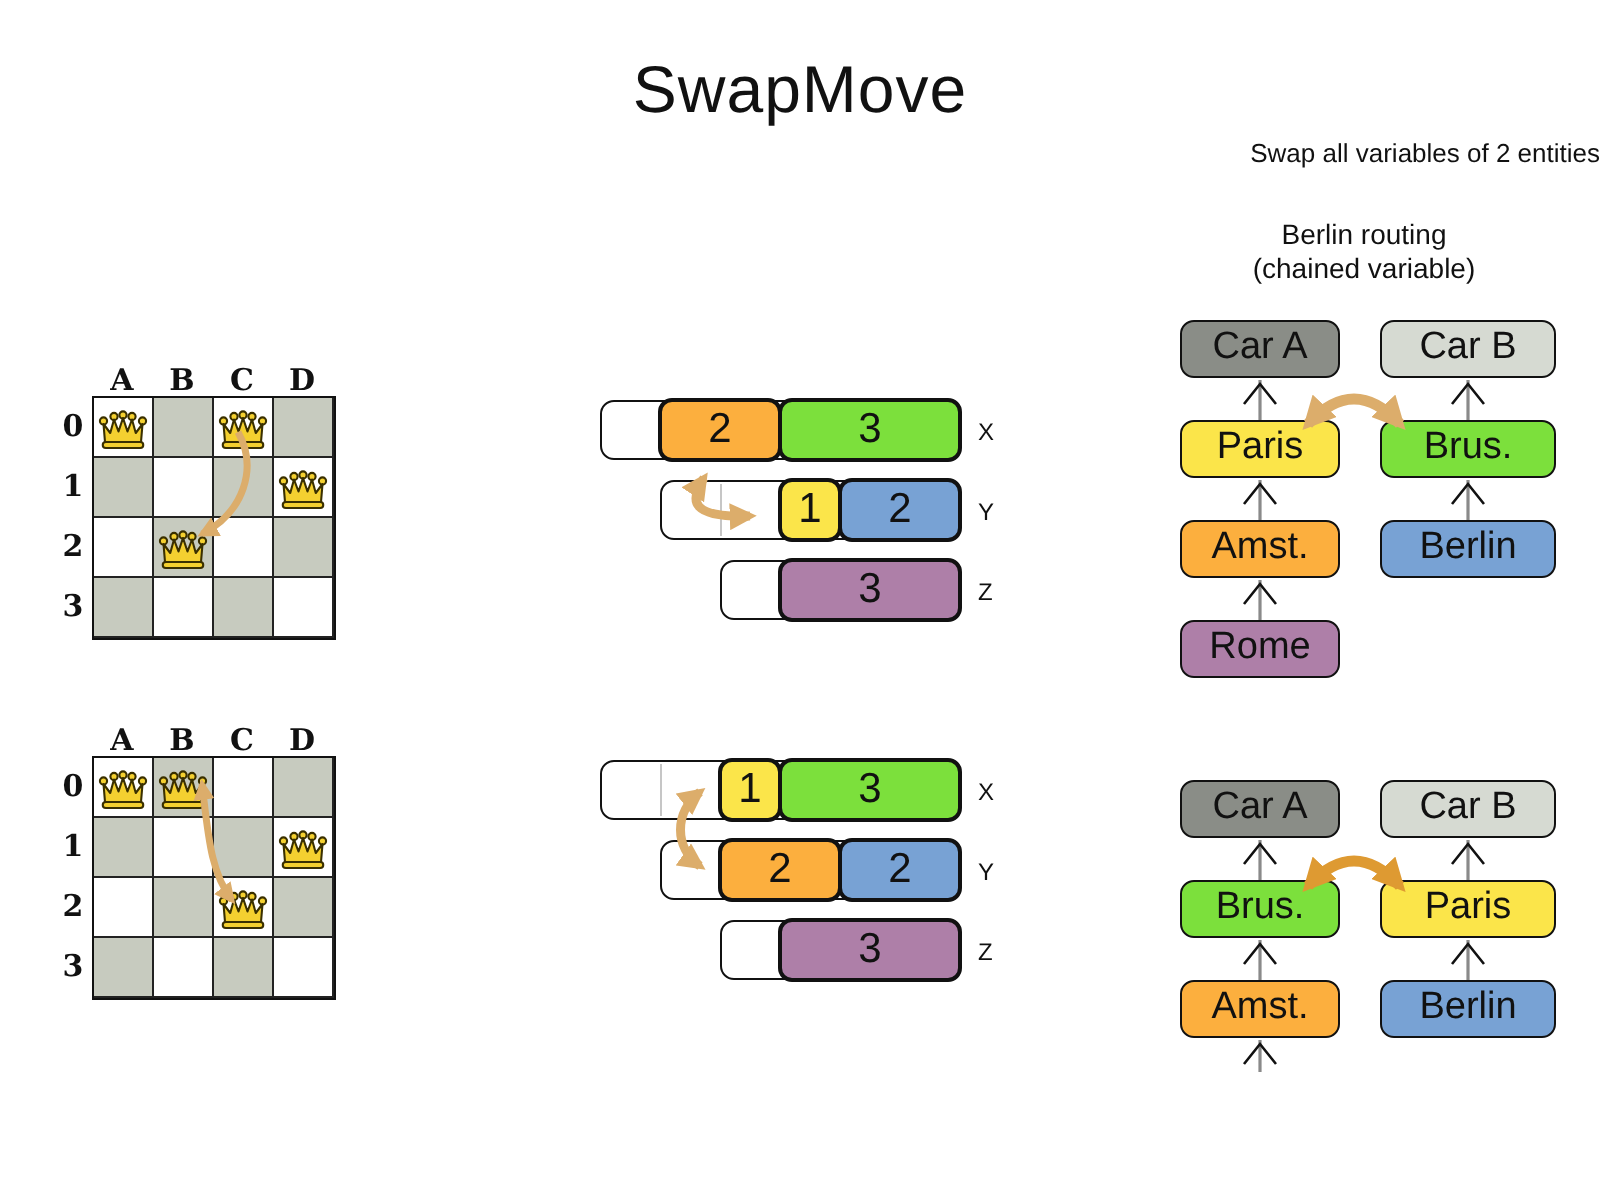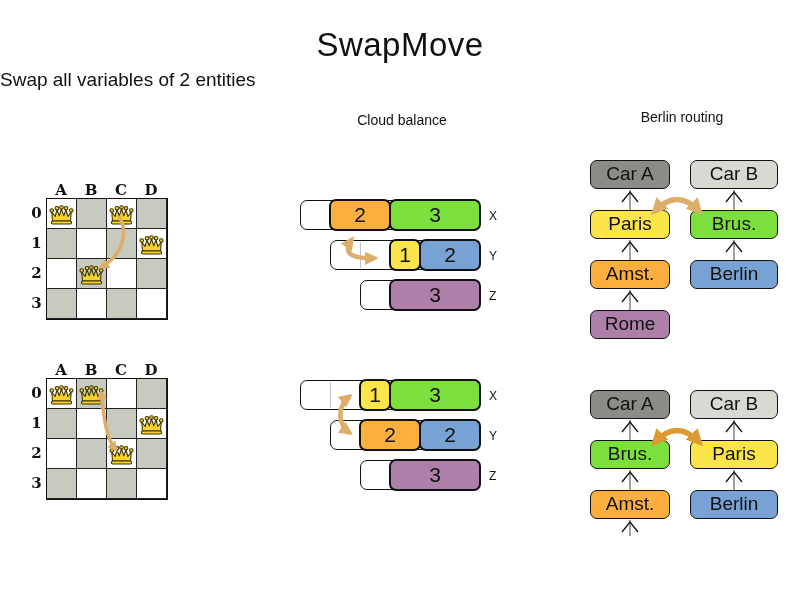--- a/index.html
+++ b/index.html
@@ -1,21 +1,21 @@
 <!DOCTYPE html>
 <html style="--c-orange: #fcaf3e; --c-green: #7ce03c; --c-yellow: #fbe54a; --c-blue: #78a2d4; --c-purple: #ae7fa8; --c-carA: #8a8d87; --c-carB: #d6dad2; --c-boardGray: #c7cbbf; --c-gold: #f4d030; --c-goldOutline: #3a3000; --c-arrowTan: #dcad6b; --c-arrowOrange: #de9a32; --c-chainLine: #8a8a8a;"><head>
 <meta charset="utf-8">
 <style>
   html,body{margin:0;padding:0;background:#fff;}
   #canvas{position:relative;width:800px;height:536px;background:#fff;overflow:hidden;
           font-family:"Liberation Sans",sans-serif;color:#111;}
   .abs{position:absolute;}
   
   #title{left:0;top:26px;width:800px;text-align:center;font-size:33px;letter-spacing:.5px;}
-  #subtitle{left:0;top:69px;width:800px;text-align:left;font-size:19px;}
+  #subtitle{left:0;top:69px;width:800px;text-align:right;font-size:13px;}
   .col-heading{font-size:14px;text-align:center;line-height:17px;}
   #h-nq{left:30px;top:112px;width:145px;}
   #h-cb{left:312px;top:112px;width:180px;}
   #h-vr{left:592px;top:109px;width:180px;}
   
   .board{width:152px;height:140px;}
   .board .clabel{position:absolute;top:-2px;width:30px;text-align:center;
     font-family:"DejaVu Serif",serif;font-weight:bold;font-size:15px;}
   .board .rlabel{position:absolute;left:0;width:13px;height:30px;line-height:30px;text-align:center;
     font-family:"DejaVu Serif",serif;font-weight:bold;font-size:15px;}
@@ -41,23 +41,23 @@
   #overlay{position:absolute;left:0;top:0;pointer-events:none;}
 </style>
 </head>
 <body>
 
 <div id="canvas">
 
   <div class="abs" id="title">SwapMove</div>
   <div class="abs" id="subtitle">Swap all variables of 2 entities</div>
 
-  <div class="abs col-heading" id="h-cb">Cloud balance</div>
   <div class="abs col-heading" id="h-vr">
     <div>Berlin routing</div>
+    <div>(chained variable)</div>
   </div>
 
   <div class="abs board" style="left:30px;top:183px;">
       <div class="clabel" style="left: 16px;">A</div>
       <div class="clabel" style="left: 46px;">B</div>
       <div class="clabel" style="left: 76px;">C</div>
       <div class="clabel" style="left: 106px;">D</div>
       <div class="rlabel" style="top: 15px;">0</div>
       <div class="rlabel" style="top: 45px;">1</div>
       <div class="rlabel" style="top: 75px;">2</div>

